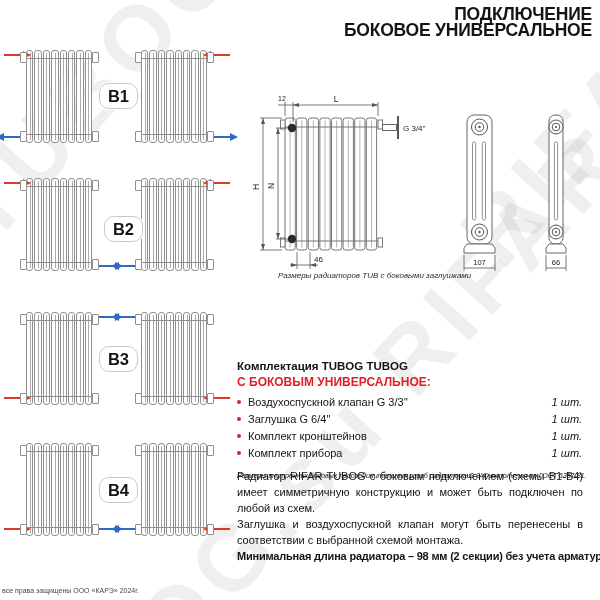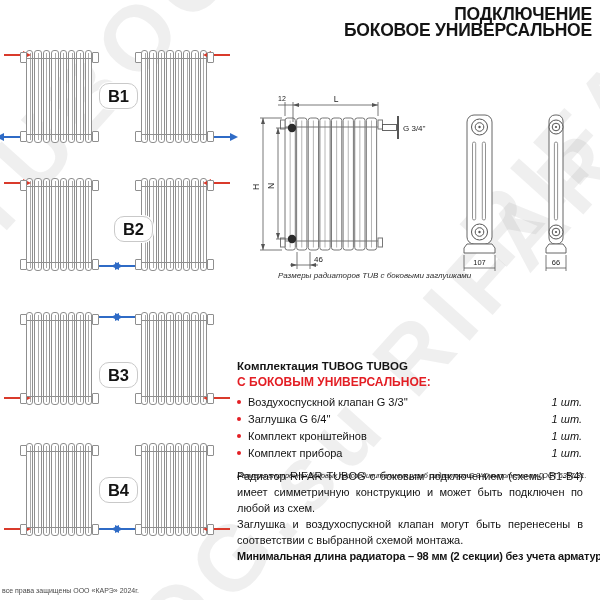--- a/index.html
+++ b/index.html
@@ -146,21 +146,21 @@
             <i></i>
             <i></i>
             <i></i>
             <i></i>
           </div>
       </div>
       <div class="arrow red dir-right" style="left:4px;top:182px"></div>
       <div class="arrow blue dir-right" style="left:96px;top:265px"></div>
       <div class="arrow red dir-left" style="left:211px;top:182px"></div>
       <div class="arrow blue dir-left" style="left:119px;top:265px"></div>
-      <div class="scheme-label" style="left:114px;top:216px">B2</div>
+      <div class="scheme-label" style="left:104px;top:216px">B2</div>
     </div>
 
     <div>
       <div class="radiator" style="left:25px;top:312px">
         <i class="collar tl"></i>
           <i class="collar tr"></i>
           <i class="collar bl"></i>
           <i class="collar br"></i>
         <div class="rad-sections">
             <i></i>
@@ -186,21 +186,21 @@
             <i></i>
             <i></i>
             <i></i>
             <i></i>
           </div>
       </div>
       <div class="arrow blue dir-right" style="left:96px;top:316px"></div>
       <div class="arrow red dir-right" style="left:4px;top:397px"></div>
       <div class="arrow blue dir-left" style="left:119px;top:316px"></div>
       <div class="arrow red dir-left" style="left:211px;top:397px"></div>
-      <div class="scheme-label" style="left:99px;top:362px">B3</div>
+      <div class="scheme-label" style="left:99px;top:346px">B3</div>
     </div>
 
     <div>
       <div class="radiator" style="left:25px;top:443px">
         <i class="collar tl"></i>
           <i class="collar tr"></i>
           <i class="collar bl"></i>
           <i class="collar br"></i>
         <div class="rad-sections">
             <i></i>

